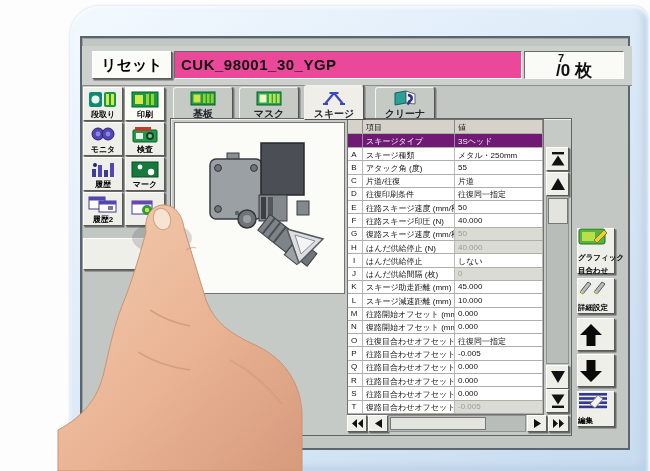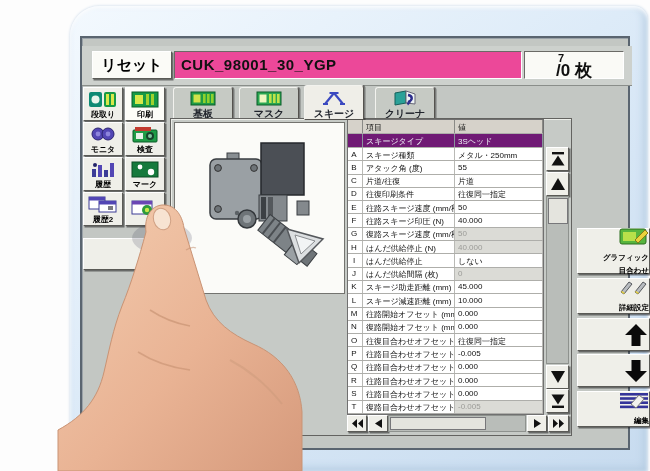--- a/index.html
+++ b/index.html
@@ -45,21 +45,21 @@
 .tval.dis{background:#dbdbd6;color:#9c9c98}
 
 .vbtn{position:absolute;left:464px;width:23px;height:24px;display:flex;align-items:center;justify-content:center}
 .vtrack{position:absolute;left:464px;top:158px;width:23px;height:168px;background:#b9bdb9;border:1px solid #8e928e}
 .vthumb{position:absolute;left:465.5px;top:160px;width:20px;height:26px;background:#e4e4de;border:1px solid #77777a}
 
 .hbtn{position:absolute;top:377px;width:20px;height:17px;display:flex;align-items:center;justify-content:center}
 .htrack{position:absolute;left:306px;top:377px;width:138px;height:17px;background:#b9bdb9;border:1px solid #8e928e}
 .hthumb{position:absolute;left:308px;top:379px;width:96px;height:13px;background:#e4e4de;border:1px solid #77777a}
 
-.rbtn{position:absolute;left:495px;width:73px;display:flex;flex-direction:column;align-items:flex-end;justify-content:center;gap:5px}
+.rbtn{position:absolute;left:495px;width:38px;display:flex;flex-direction:column;align-items:flex-start;justify-content:center;gap:5px}
 .rbtn .lbl{font-size:7.5px;font-weight:bold;line-height:8.5px;text-align:center;white-space:nowrap}
 .hand{position:absolute;left:0;top:0;z-index:9;pointer-events:none}
 </style>
 </head>
 <body>
 
 <div class="bezel"></div>
 
 <div class="screen">
 

